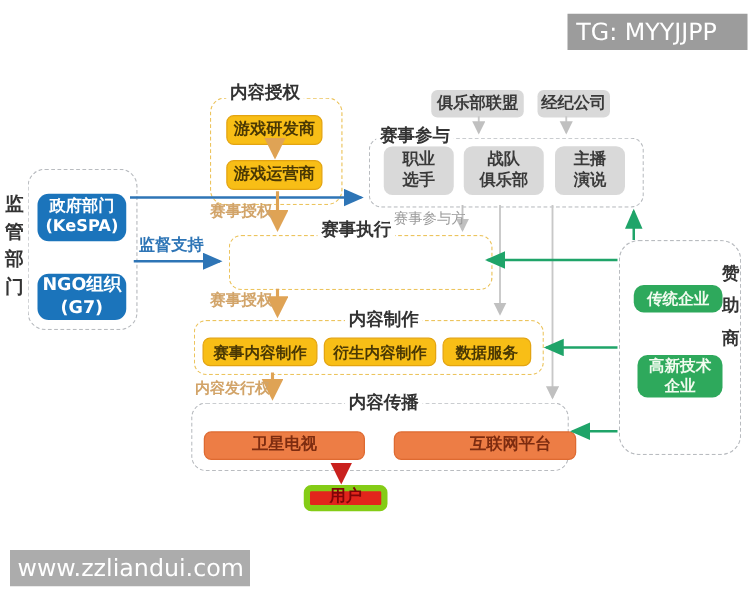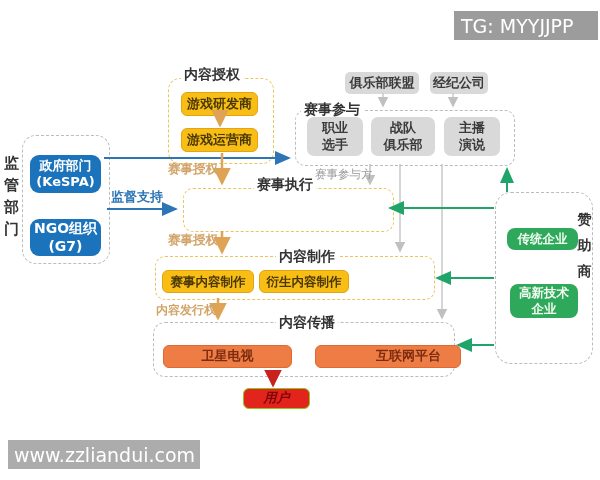--- a/index.html
+++ b/index.html
@@ -9,21 +9,21 @@
   }
   .gbox{position:absolute;border:1.5px dashed #b9bcc0;border-radius:12px;z-index:1;background:transparent;}
   .gbox.ydash{border-color:#ecc45e;}
   .node{
     position:absolute;display:flex;align-items:center;justify-content:center;
     text-align:center;white-space:pre-line;font-weight:bold;font-size:13px;
     box-sizing:border-box;z-index:3;border-radius:6px;line-height:1.25;
   }
   .yellow{background:#F8BE16;border:1px solid #e3a411;color:#4a3804;}
   .orange{background:#ED7D45;border:1px solid #de6a31;color:#7d2c10;}
-  .red{background:#E2241C;border:1px solid #84cc16;color:#7e0508;font-style:italic;}
+  .red{background:#E2241C;border:5px solid #84cc16;color:#7e0508;}
   .blue{background:#1B74BB;color:#ffffff;border-radius:9px;font-weight:bold;}
   .grayn{background:#D9D9D9;color:#3a3a3a;border-radius:7px;}
   .green{background:#2EA95C;color:#f2fbef;border-radius:8px;}
   .glabel{position:absolute;font-weight:bold;color:#333;background:#fff;padding:0 3px;z-index:6;font-size:14px;line-height:16px;}
   .elabel{position:absolute;z-index:6;font-weight:bold;line-height:14px;}
   .tan{color:#D2A469;font-size:12.5px;}
   .bluetxt{color:#2E75B6;font-size:13px;}
   .graytxt{color:#9a9a9a;font-size:11.5px;font-weight:normal;}
   .vlabel{position:absolute;font-weight:bold;color:#333;width:17px;word-break:break-all;text-align:center;z-index:6;}
   .wm{position:absolute;display:flex;align-items:center;color:#ffffff;z-index:8;}
@@ -69,20 +69,21 @@
   <div class="node grayn" style="left:307px;top:117px;width:56px;height:39px;">职业
 选手</div>
   <div class="node grayn" style="left:371px;top:117px;width:64px;height:39px;">战队
 俱乐部</div>
   <div class="node grayn" style="left:444px;top:117px;width:56px;height:39px;">主播
 演说</div>
 
 
   <div class="node yellow" style="left:162px;top:270px;width:92px;height:23px;font-size:12.5px;">赛事内容制作</div>
   <div class="node yellow" style="left:259px;top:270px;width:90px;height:23px;font-size:12.5px;">衍生内容制作</div>
+  <div class="node yellow" style="left:354px;top:270px;width:71px;height:23px;font-size:12.5px;">数据服务</div>
 
   <div class="node orange" style="left:163px;top:345px;width:129px;height:23px;">卫星电视</div>
   <div class="node orange" style="left:315px;top:345px;width:146px;height:23px;padding-left:41px;">互联网平台</div>
 
   <div class="node red" style="left:243px;top:388px;width:67px;height:21px;">用户</div>
 
   <div class="node green" style="left:507px;top:228px;width:71px;height:22px;font-size:12.5px;">传统企业</div>
   <div class="node green" style="left:510px;top:284px;width:68px;height:34px;font-size:12.5px;">高新技术
 企业</div>
 

